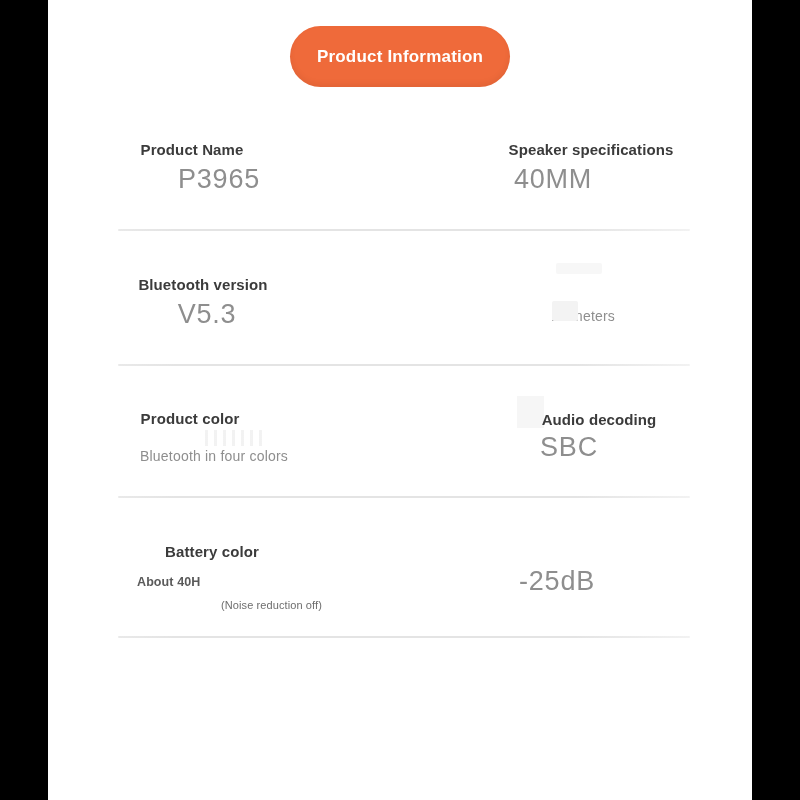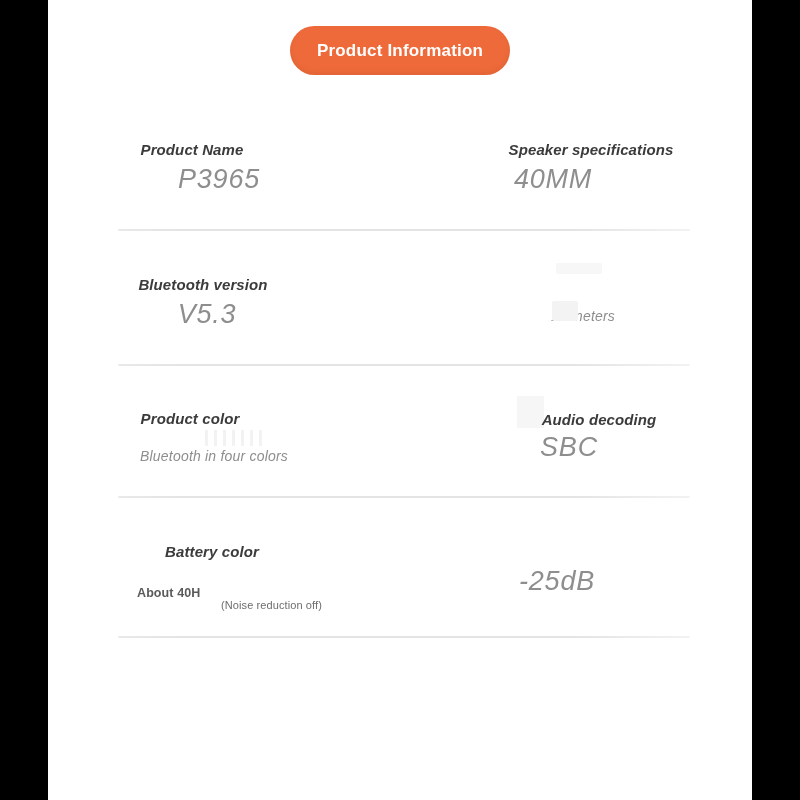--- a/index.html
+++ b/index.html
@@ -17,35 +17,34 @@
     overflow:hidden;
     font-family:"Liberation Sans", sans-serif;
   }
   
   .frame-bar{position:absolute;top:0;width:48px;height:800px;background:var(--frame);}
   .frame-bar.left{left:0;}
   .frame-bar.right{left:752px;}
 
   
   .pill{
-    position:absolute;left:290px;top:26px;width:220px;height:49px;
+    position:absolute;left:290px;top:26px;width:220px;height:61px;
     background:var(--accent);
     border-radius:31px;
     display:flex;align-items:center;justify-content:center;
     box-shadow:inset 0 -3px 6px rgba(0,0,0,0.06);
   }
   .pill-text{
     color:#ffffff;font-size:17px;font-weight:700;letter-spacing:0.2px;
   }
 
   
   .cell{
     position:absolute;transform:translateX(-50%);
     white-space:nowrap;
-    font-style:italic;
   }
   .label{font-size:15px;font-weight:700;color:var(--label);letter-spacing:0.1px;}
   .value-lg{font-size:27px;font-weight:400;color:var(--value);letter-spacing:0.8px;}
   .value-sm{font-size:14px;font-weight:400;color:var(--value);letter-spacing:0.2px;}
 
   
   [data-name="product-name-label"]{left:192px;top:141px;}
   [data-name="product-name-value"]{left:219px;top:164px;}
   [data-name="speaker-spec-label"]{left:575px;top:141px;margin-left:16px;}
   [data-name="speaker-spec-value"]{left:553px;top:164px;}
@@ -59,21 +58,21 @@
   [data-name="product-color-value"]{left:214px;top:448px;}
   [data-name="audio-decoding-label"]{left:599px;top:411px;}
   [data-name="audio-decoding-value"]{left:569px;top:432px;}
 
   [data-name="battery-life-label"]{left:212px;top:543px;}
   [data-name="noise-reduction-label"]{left:573px;top:543px;}
   [data-name="noise-reduction-value"]{left:557px;top:566px;}
 
   
   .battery-details{position:absolute;left:137px;top:575px;}
-  .battery-row{display:flex;align-items:center;margin-bottom:11px;}
+  .battery-row{display:flex;align-items:flex-start;margin-bottom:11px;}
   .battery-duration{
     display:inline-block;width:84px;
     font-size:12.5px;font-weight:700;color:#5A5A5A;letter-spacing:0.1px;white-space:nowrap;
   }
   .battery-condition{
     display:inline-block;
     font-size:11px;font-weight:400;color:#6E6E6E;letter-spacing:0.1px;white-space:nowrap;margin-top:24px;
   }
 
   

